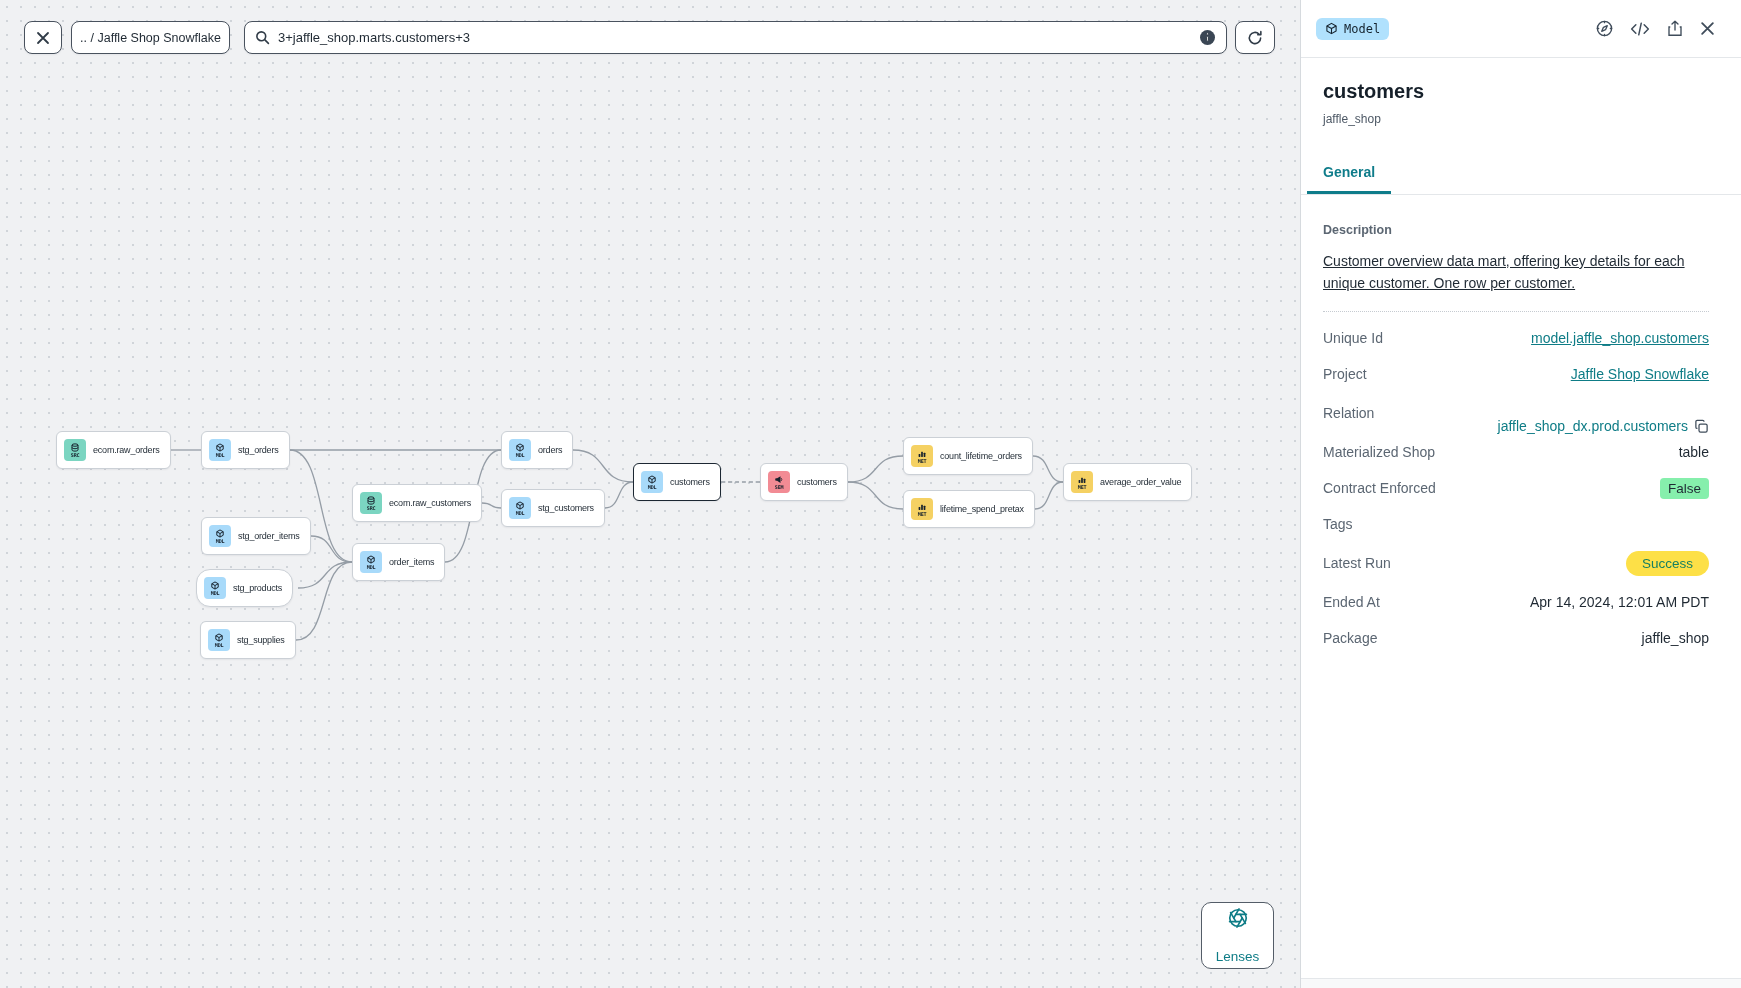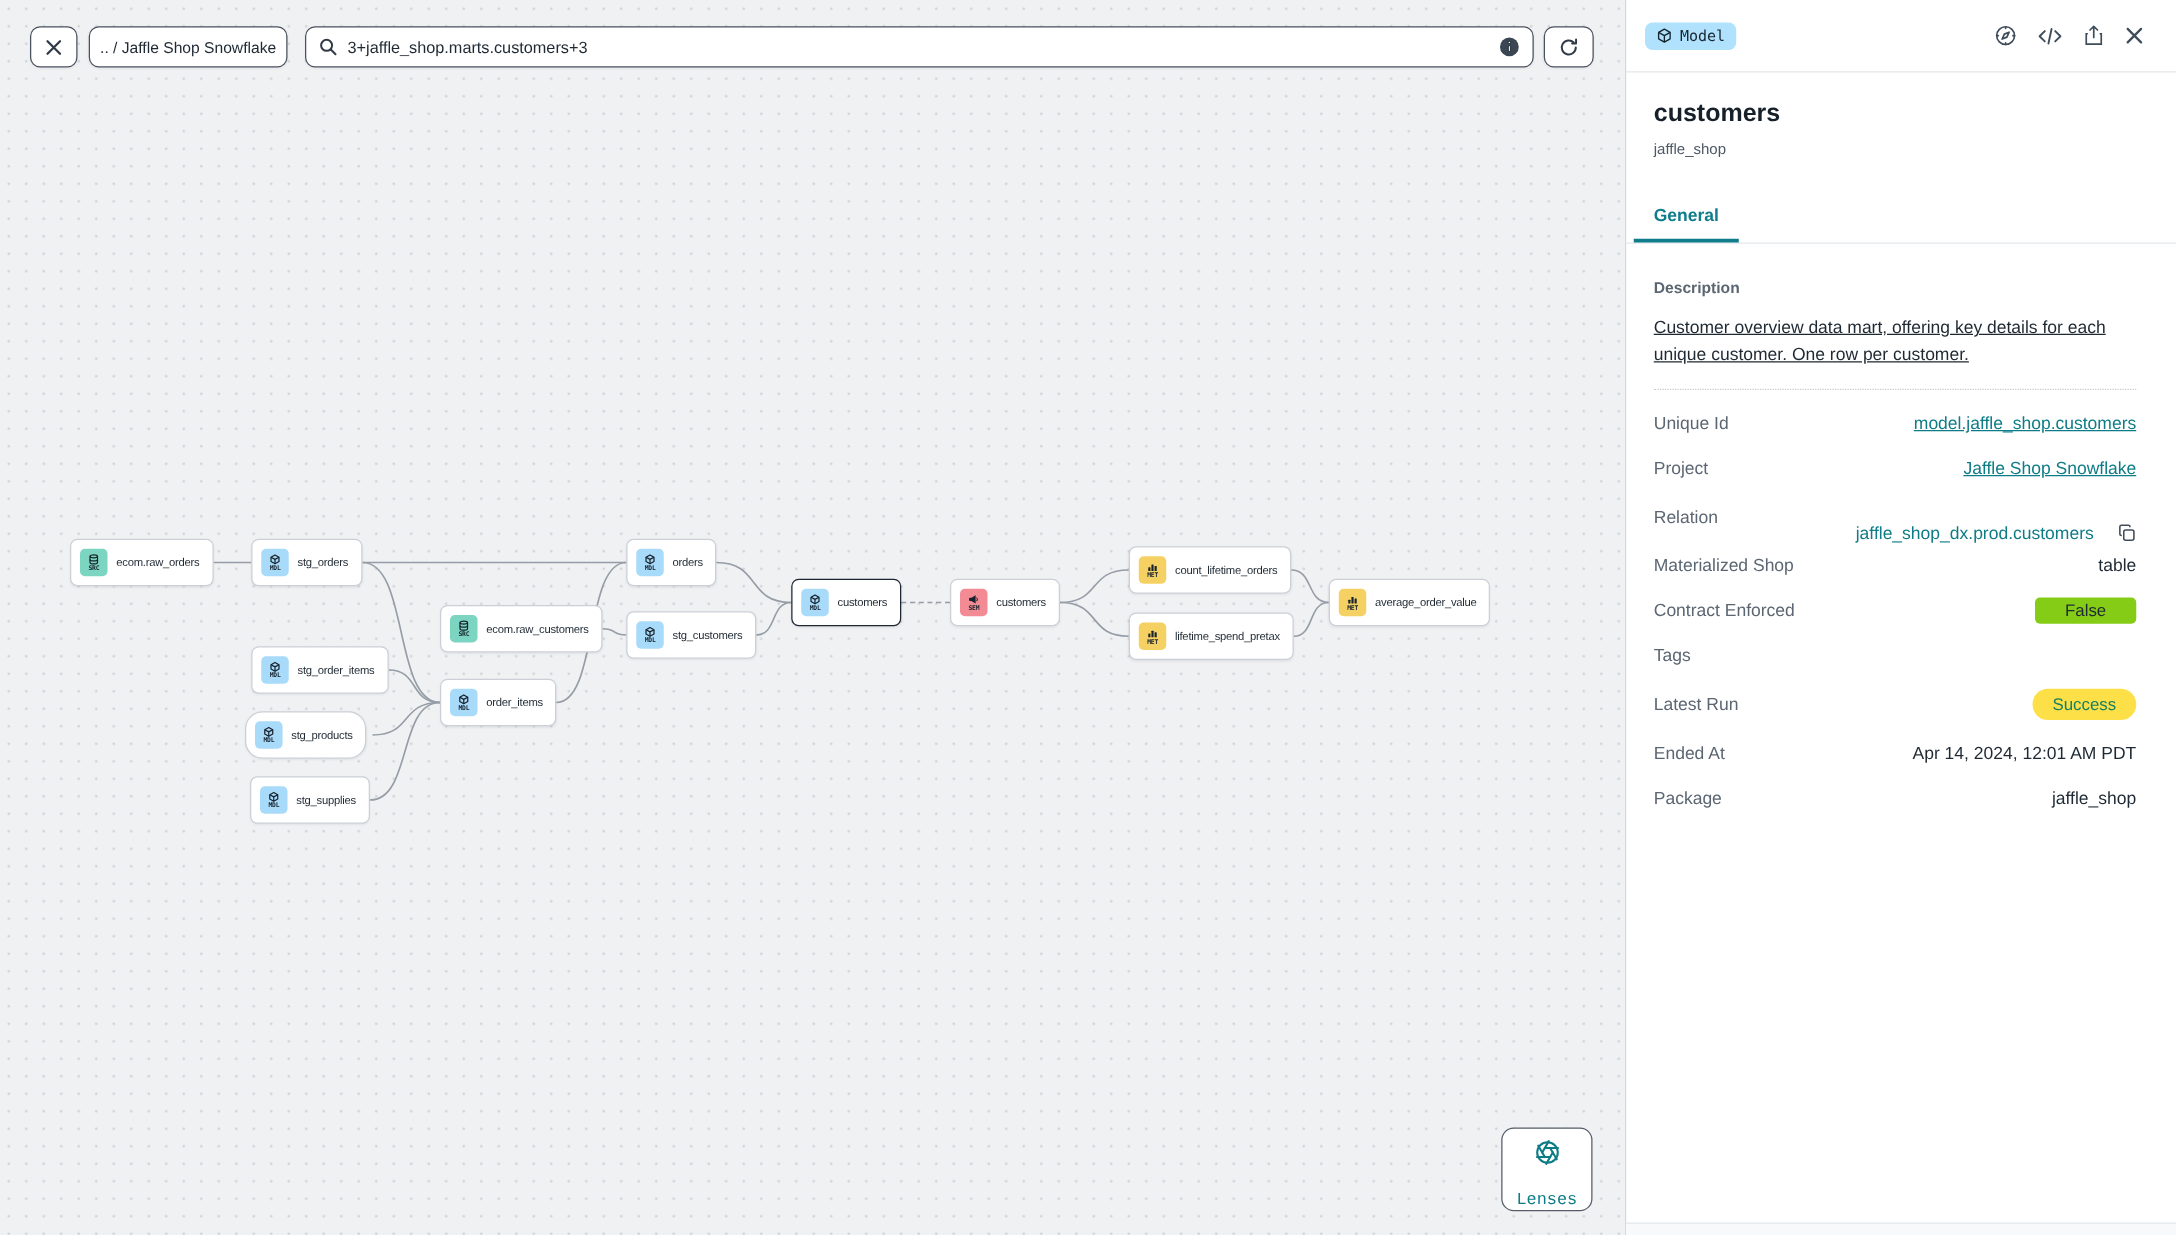--- a/index.html
+++ b/index.html
@@ -39,22 +39,22 @@
   button.chip { cursor:pointer; }
   .close-btn { left:24px; width:38px; justify-content:center; }
   .breadcrumb { left:71px; width:159px; justify-content:center; font-size:12.5px; }
   .searchbox { left:244px; width:983px; padding:0 10px; gap:8px; }
   .searchbox input { flex:1; border:none; outline:none; font-size:13px;
     color:#1f2933; background:transparent; font-family:inherit; }
   .refresh-btn { left:1235px; width:40px; justify-content:center; }
 
   .lenses-btn { position:absolute; left:1201px; top:902px; width:73px; height:67px;
     background:#fff; border:1px solid #545d68; border-radius:10px; cursor:pointer;
-    display:flex; flex-direction:column; align-items:center; justify-content:flex-end;
-    gap:20px; color:#0e7c86; font-family:Liberation Mono, monospace; }
+    display:flex; flex-direction:column; align-items:center; justify-content:center;
+    gap:20px; color:#0e7c86; font-family:Liberation Sans, sans-serif; }
   .lenses-btn .lbl { font-size:13.5px; color:#0e7c86; }
   .lenses-btn svg { stroke:#0e7c86; }
 
   
   .panel { position:absolute; left:1300px; top:0; width:441px; height:988px;
     background:#fff; border-left:1px solid #d6dade; display:flex;
     flex-direction:column; }
   .panel-header { height:58px; flex:0 0 58px; display:flex; align-items:center;
     justify-content:space-between; padding:0 26px 0 15px;
     border-bottom:1px solid #e4e7ea; }
@@ -81,24 +81,24 @@
   .description { margin-top:13px; font-size:14px; line-height:22px; color:#1f2933;text-decoration:underline; }
   .dotted-divider { border-bottom:1.5px dotted #c6cbd1; margin:17px 0 8px; }
 
   .field-row { display:flex; justify-content:space-between; align-items:center;
     min-height:36px; font-size:14px; }
   .field-row.tall { min-height:42px; }
   .field-label { color:#5b6672; }
   .field-value { color:#1f2933; text-align:right; }
   .field-value.link { color:#0e7c86; text-decoration:underline; cursor:pointer; }
   .field-value.link-plain { color:#0e7c86; cursor:pointer; }
-  .value-wrap { display:flex; align-items:flex-end; gap:19px;margin-top:26px; }
+  .value-wrap { display:flex; align-items:flex-end; gap:6px;margin-top:26px; }
   .copy-btn { background:none; border:none; cursor:pointer; padding:0;
     display:flex; color:#3f4c5a; }
-  .badge-gray { background:#84cc16; color:#1f2933; padding:3px 24px;
+  .badge-gray { background:#86efac; color:#1f2933; padding:3px 8px;
     border-radius:4px; font-size:13.5px; }
   .badge-green { background:#fde047; color:#157f62; padding:5px 16px;
     border-radius:999px; font-size:13.5px; }
   .panel-footer { flex:0 0 10px; background:#f8f9fa; border-top:1px solid #e4e7ea; }
 </style>
 </head>
 <body>
 
 <div class="app">
 

